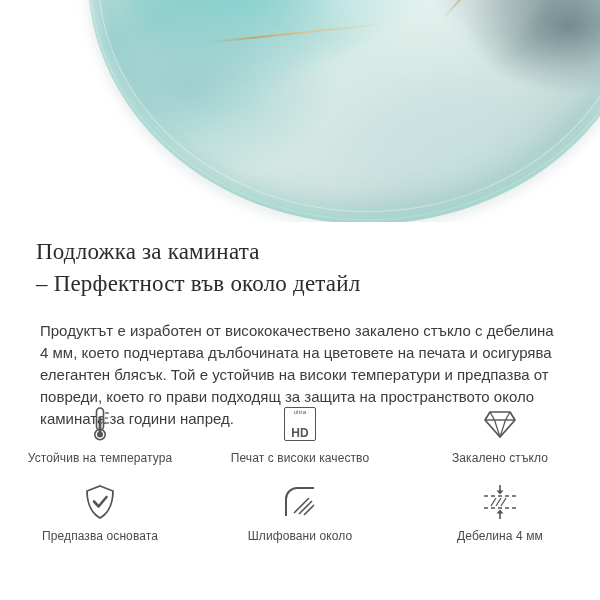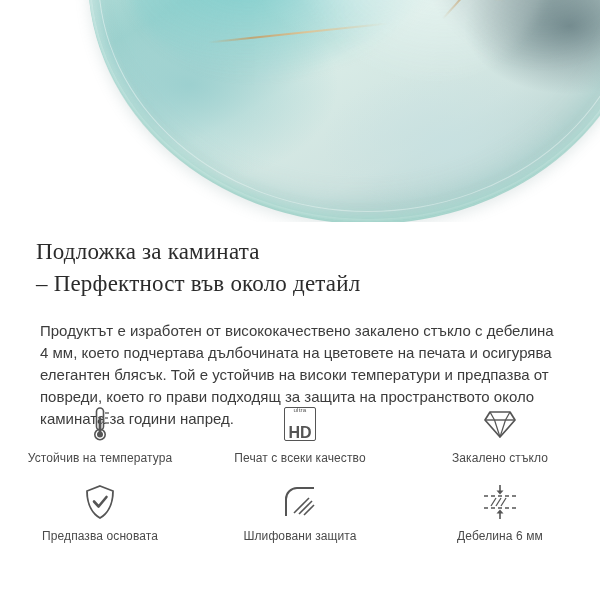--- a/index.html
+++ b/index.html
@@ -181,21 +181,21 @@
     align-items: center;
     justify-content: center;
     line-height: 1;
   }
   .ultrahd .u {
     font-size: 6.2px;
     color: #555;
     letter-spacing: 0.2px;
   }
   .ultrahd .hd {
-    font-size: 16px;
+    font-size: 12px;
     font-weight: bold;
     color: #555;
     margin-top: 12px;
   }
 </style>
 </head>
 <body>
 
 <div class="page">
 
@@ -241,21 +241,21 @@
       <div class="cap">Устойчив на температура</div>
     </div>
 
     <div class="feature">
       <div class="ico">
         <div class="ultrahd">
           <div class="u">ultra</div>
           <div class="hd">HD</div>
         </div>
       </div>
-      <div class="cap">Печат с всеки качество</div>
+      <div class="cap">Печат с високи качество</div>
     </div>
 
     <div class="feature">
       <div class="ico">
         <svg width="38" height="32" viewBox="0 0 38 32">
           <path d="M9 4 L29 4 L34 12 L19 29 L4 12 Z" fill="none" stroke="#555" stroke-width="1.7" stroke-linejoin="round"></path>
           <line x1="4" y1="12" x2="34" y2="12" stroke="#555" stroke-width="1.4"></line>
           <line x1="9" y1="4" x2="13.5" y2="12" stroke="#555" stroke-width="1.2"></line>
           <line x1="29" y1="4" x2="24.5" y2="12" stroke="#555" stroke-width="1.2"></line>
           <line x1="13.5" y1="12" x2="19" y2="29" stroke="#555" stroke-width="1.2"></line>
@@ -277,34 +277,34 @@
 
     <div class="feature">
       <div class="ico">
         <svg width="34" height="34" viewBox="0 0 34 34">
           <path d="M3 31 L3 14 C3 8 8 3 14 3 L31 3" fill="none" stroke="#555" stroke-width="2"></path>
           <line x1="11" y1="28" x2="26" y2="13" stroke="#555" stroke-width="1.6"></line>
           <line x1="16" y1="29" x2="29" y2="16" stroke="#555" stroke-width="1.6"></line>
           <line x1="21" y1="30" x2="31" y2="20" stroke="#555" stroke-width="1.6"></line>
         </svg>
       </div>
-      <div class="cap">Шлифовани защита</div>
+      <div class="cap">Шлифовани около</div>
     </div>
 
     <div class="feature">
       <div class="ico">
         <svg width="40" height="36" viewBox="0 0 40 36">
           <line x1="4" y1="12" x2="36" y2="12" stroke="#555" stroke-width="1.4" stroke-dasharray="4 3"></line>
           <line x1="4" y1="24" x2="36" y2="24" stroke="#555" stroke-width="1.4" stroke-dasharray="4 3"></line>
           <line x1="20" y1="1" x2="20" y2="9" stroke="#555" stroke-width="1.6"></line>
           <path d="M16.5 6.5 L20 10.5 L23.5 6.5 Z" fill="#555"></path>
           <line x1="20" y1="35" x2="20" y2="27" stroke="#555" stroke-width="1.6"></line>
           <path d="M16.5 29.5 L20 25.5 L23.5 29.5 Z" fill="#555"></path>
           <line x1="11" y1="22" x2="16" y2="14" stroke="#555" stroke-width="1.3"></line>
           <line x1="16" y1="22" x2="21" y2="14" stroke="#555" stroke-width="1.3"></line>
           <line x1="21" y1="22" x2="26" y2="14" stroke="#555" stroke-width="1.3"></line>
         </svg>
       </div>
-      <div class="cap">Дебелина 6 мм</div>
+      <div class="cap">Дебелина 4 мм</div>
     </div>
 
   </div>
 </div>
 
 </body></html>

